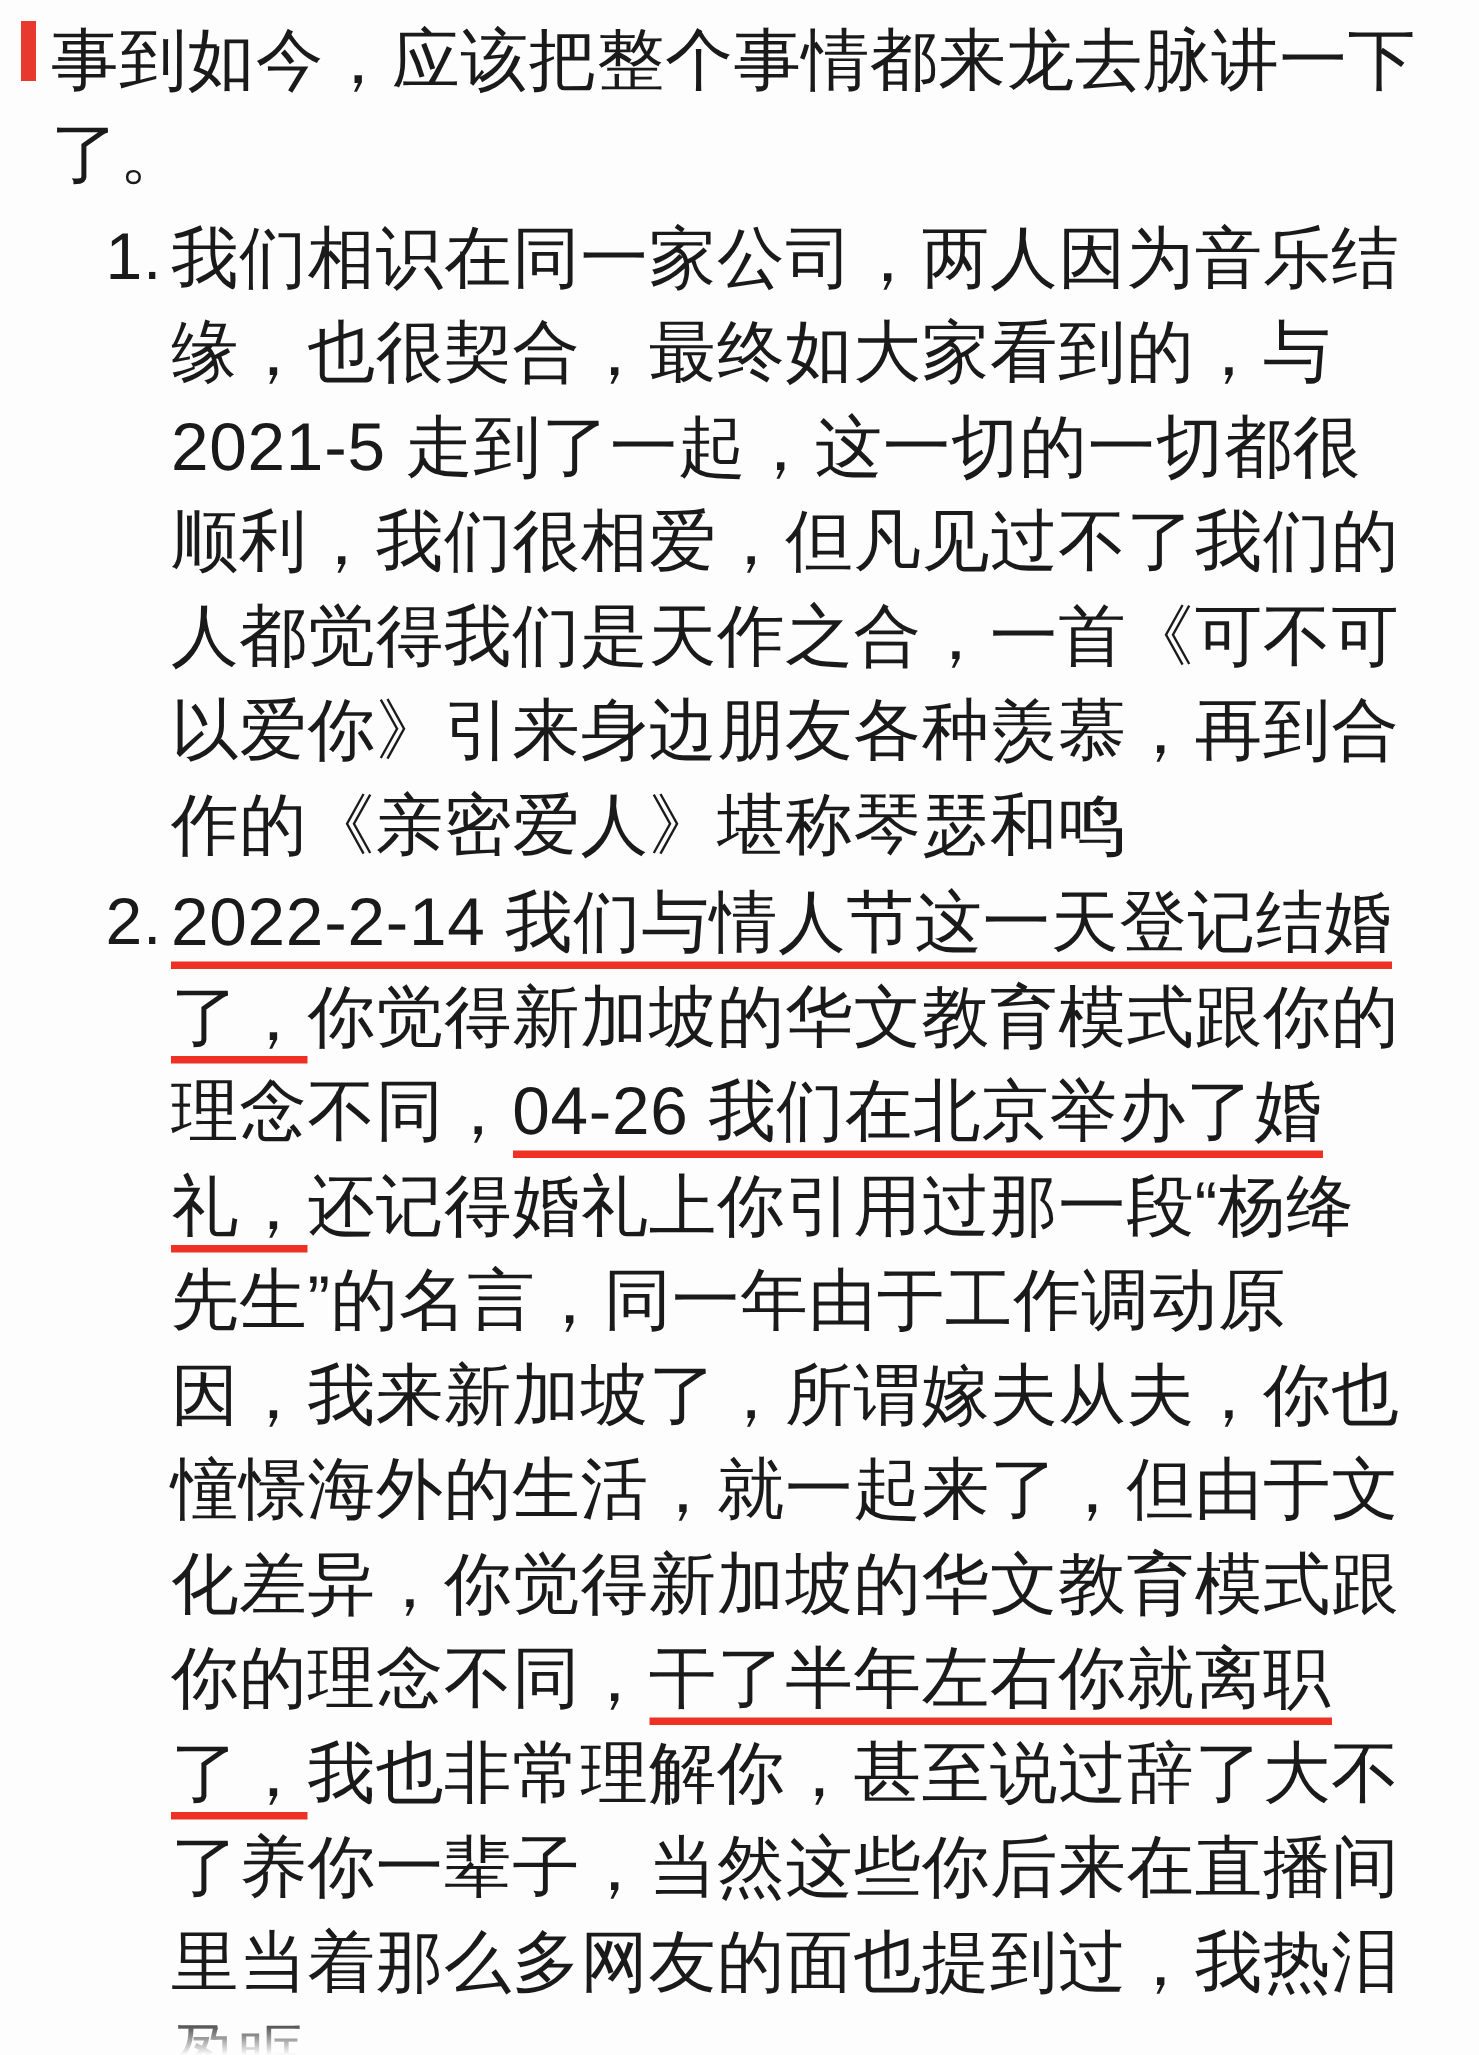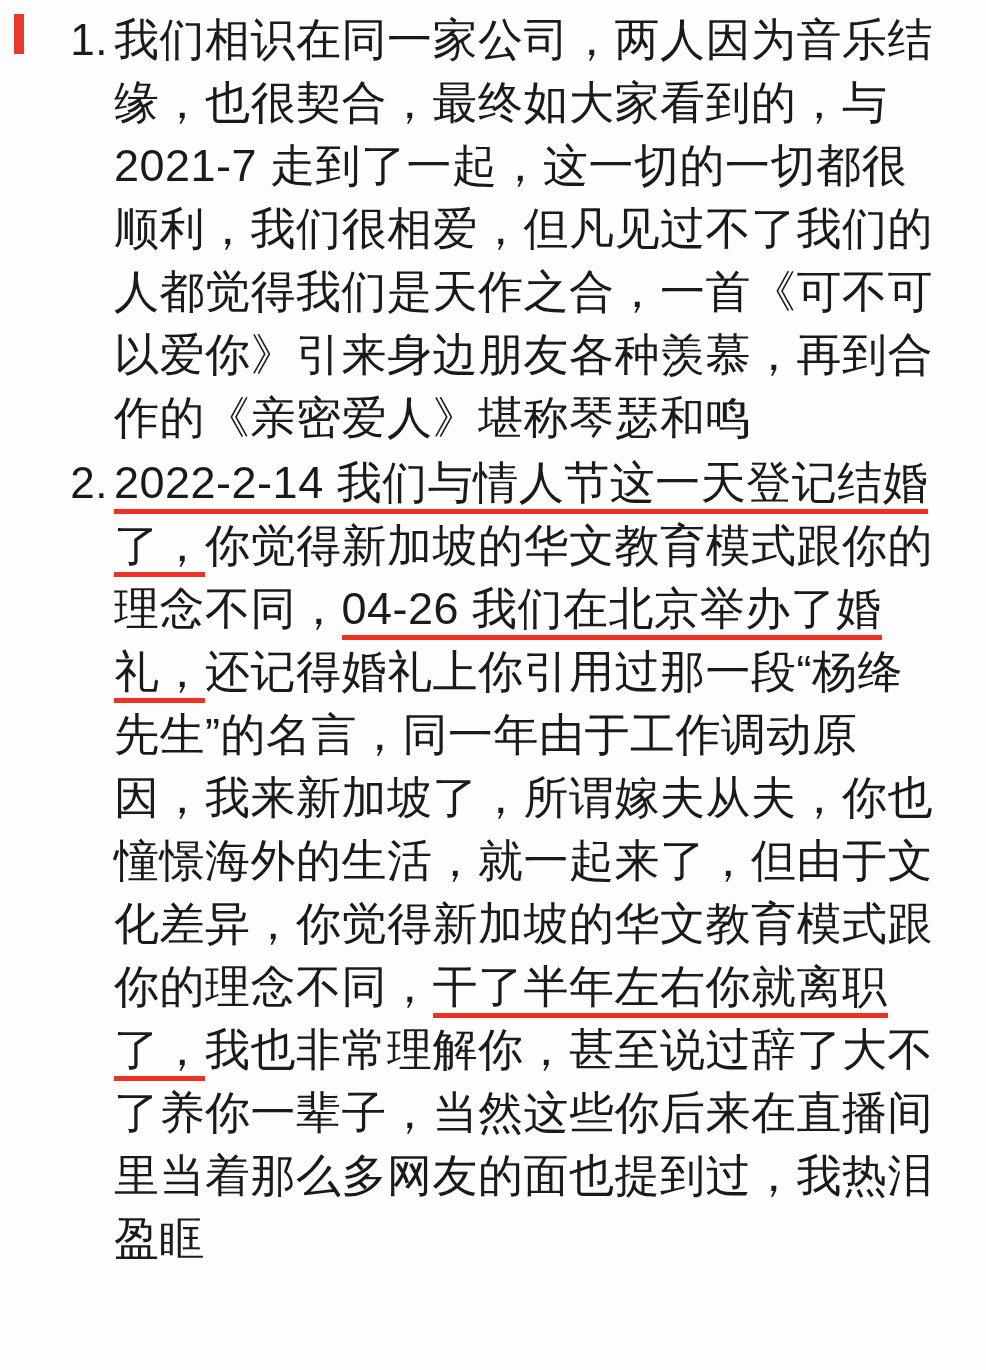--- a/index.html
+++ b/index.html
@@ -85,26 +85,27 @@
 </style>
 </head>
 <body>
 
 <div class="page">
 
   <div class="cursor-mark"></div>
 
   <div class="doc-body">
 
+    <p class="intro">事到如今，应该把整个事情都来龙去脉讲一下了。</p>
 
     <ol class="items">
 
       <li>
         <span class="marker">1.</span>
-        <p class="para"><span>我们相识在同一家公司，两人因为音乐结缘，也很契合，最终如大家看到的，与 2021-7 走到了一起，这一切的一切都很顺利，我们很相爱，但凡见过不了我们的人都觉得我们是天作之合，一首《可不可以爱你》引来身边朋友各种羡慕，再到合作的《亲密爱人》堪称琴瑟和鸣</span></p>
+        <p class="para"><span>我们相识在同一家公司，两人因为音乐结缘，也很契合，最终如大家看到的，与 2021-5 走到了一起，这一切的一切都很顺利，我们很相爱，但凡见过不了我们的人都觉得我们是天作之合，一首《可不可以爱你》引来身边朋友各种羡慕，再到合作的《亲密爱人》堪称琴瑟和鸣</span></p>
       </li>
 
       <li>
         <span class="marker">2.</span>
         <p class="para"><span class="ul-red">2022-2-14 我们与情人节这一天登记结婚了，</span><span>你觉得新加坡的华文教育模式跟你的理念不同，</span><span class="ul-red">04-26 我们在北京举办了婚礼，</span><span>还记得婚礼上你引用过那一段“杨绛先生”的名言，同一年由于工作调动原因，我来新加坡了，所谓嫁夫从夫，你也憧憬海外的生活，就一起来了，但由于文化差异，你觉得新加坡的华文教育模式跟你的理念不同，</span><span class="ul-red">干了半年左右你就离职了，</span><span>我也非常理解你，甚至说过辞了大不了养你一辈子，当然这些你后来在直播间里当着那么多网友的面也提到过，我热泪盈眶</span></p>
       </li>
 
     </ol>
   </div>
 

